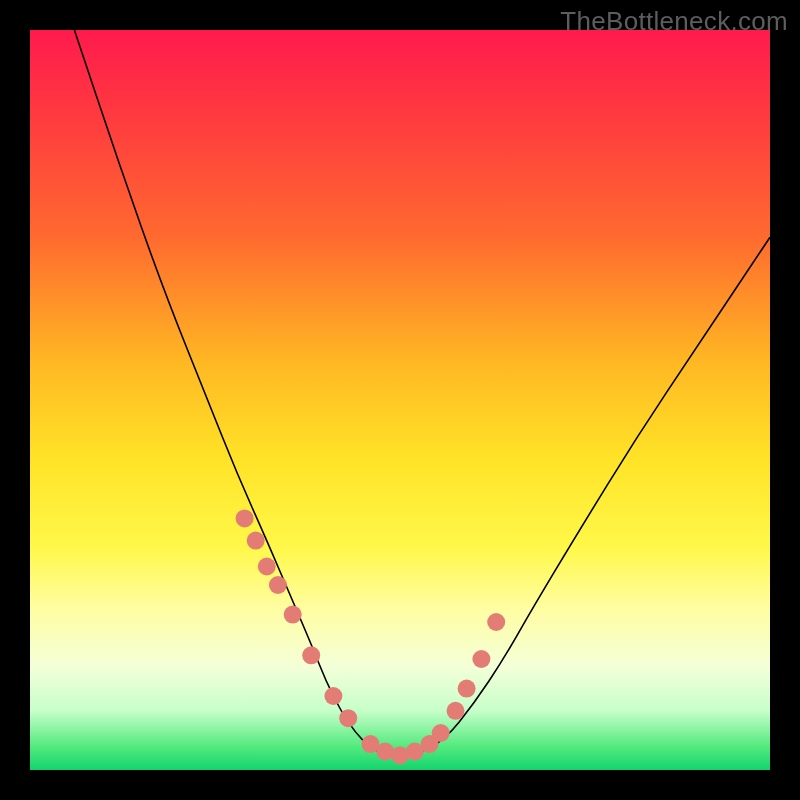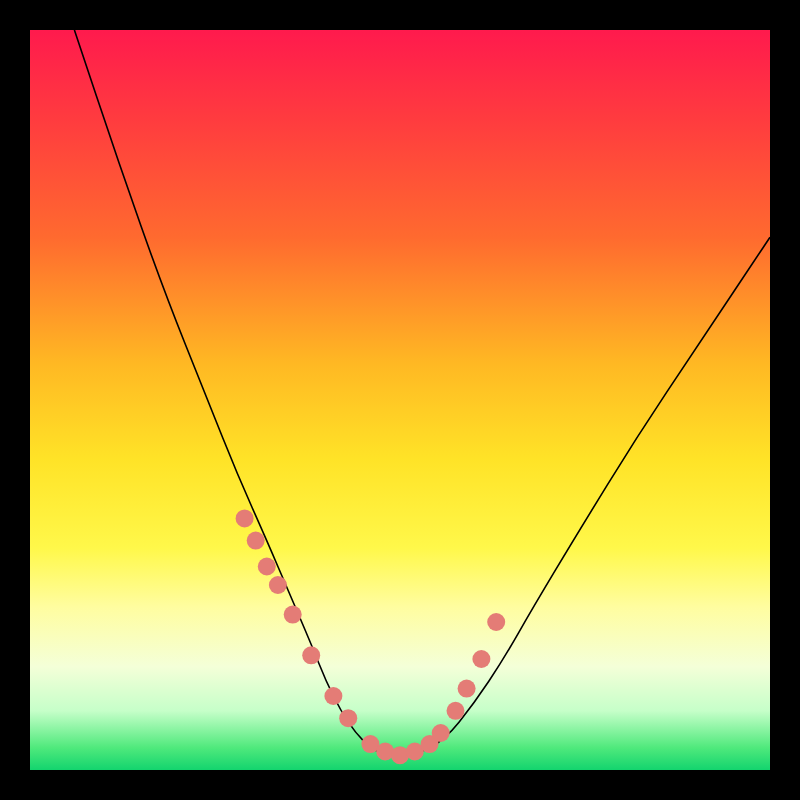--- a/index.html
+++ b/index.html
@@ -59,20 +59,21 @@
     stroke-width: 1.6;
   }
   .dot {
     fill: #e47c76;
   }
 </style>
 </head>
 <body>
 
 <div class="stage">
+  <div class="attribution">TheBottleneck.com</div>
 
   <div class="plot-area">
     <svg class="curve" viewBox="0 0 740 740" preserveAspectRatio="none">
       <path id="curve-path" class="curve-path" d="M 44.4 0.0 Q 44.4 0.0 66.6 66.6 Q 88.8 133.2 111.0 196.1 Q 133.2 259.0 155.4 314.5 Q 177.6 370.0 192.4 407.0 Q 207.2 444.0 222.0 477.3 Q 236.8 510.6 247.9 536.5 Q 259.0 562.4 270.1 588.3 Q 281.2 614.2 288.6 632.7 Q 296.0 651.2 303.4 666.0 Q 310.8 680.8 318.2 691.9 Q 325.6 703.0 333.0 710.4 Q 340.4 717.8 347.8 721.5 Q 355.2 725.2 362.6 725.2 Q 370.0 725.2 377.4 725.2 Q 384.8 725.2 399.6 717.8 Q 414.4 710.4 429.2 691.9 Q 444.0 673.4 458.8 651.2 Q 473.6 629.0 488.4 603.1 Q 503.2 577.2 525.4 540.2 Q 547.6 503.2 577.2 455.1 Q 606.8 407.0 636.4 362.6 Q 666.0 318.2 703.0 262.7 T 740.0 207.2"></path>
       <g id="dots">
           <circle cx="214.6" cy="488.4" r="9" class="dot"></circle>
           <circle cx="225.7" cy="510.6" r="9" class="dot"></circle>
           <circle cx="236.8" cy="536.5" r="9" class="dot"></circle>
           <circle cx="247.9" cy="555.0" r="9" class="dot"></circle>
           <circle cx="262.7" cy="584.6" r="9" class="dot"></circle>

